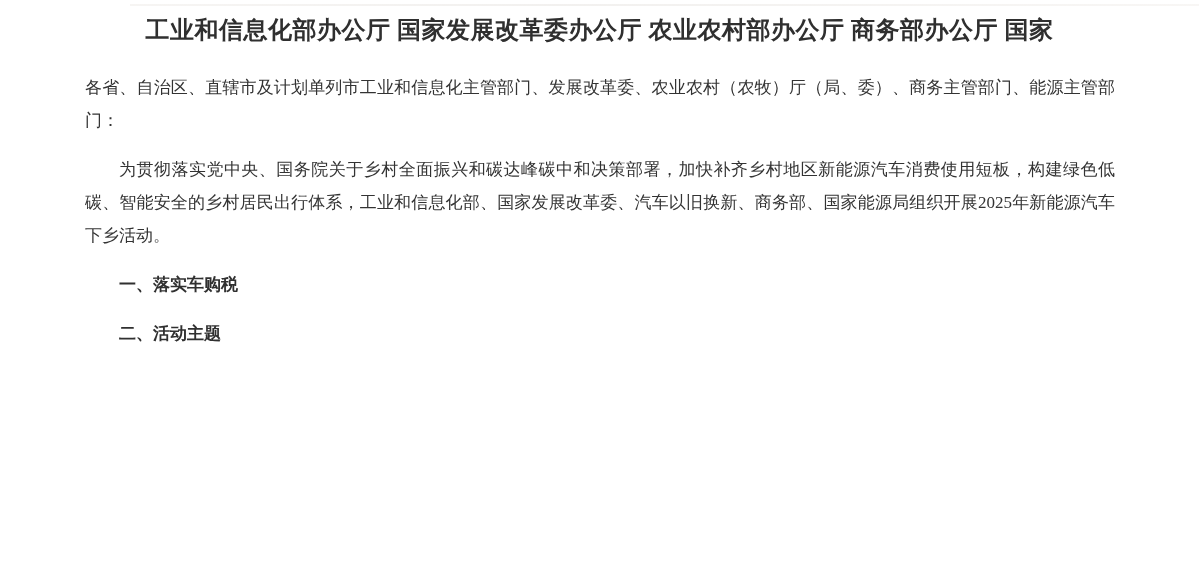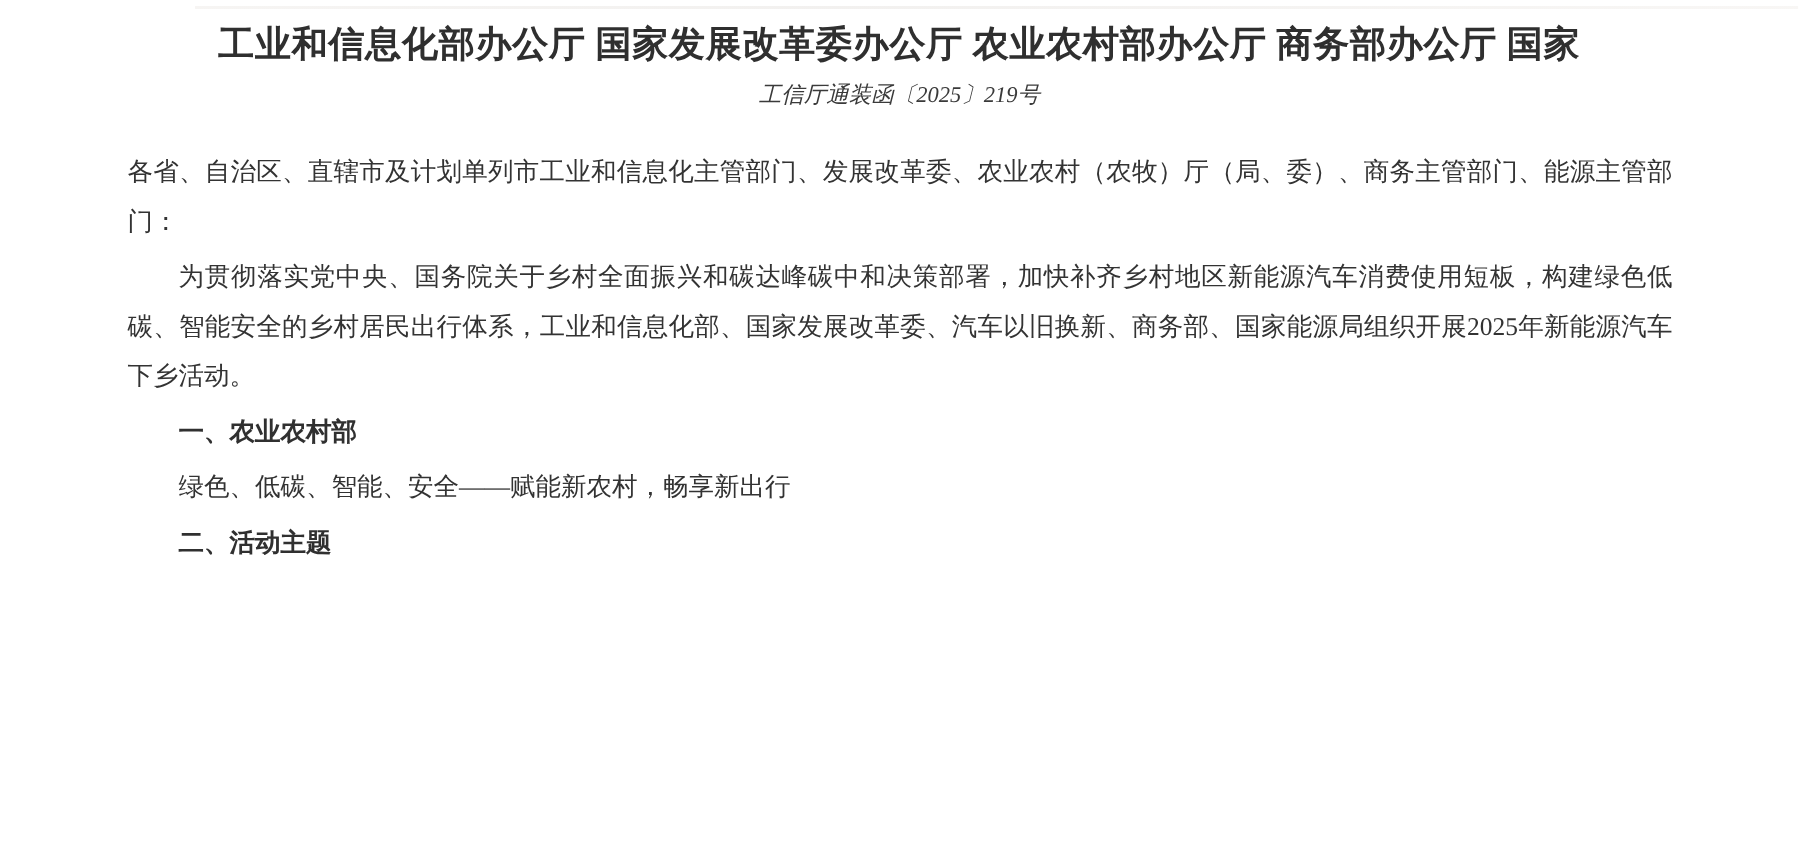--- a/index.html
+++ b/index.html
@@ -43,49 +43,47 @@
   }
   .doc-body {
     margin-top: 24px;
     padding: 0 84px 0 85px;
     font-family: "Liberation Serif", "DejaVu Serif", serif;
     font-size: 17px;
     line-height: 33px;
     color: #333333;
     text-align: justify;
   }
-  .doc-body p { margin: 4px 0 4px 0; }
+  .doc-body p { margin: 16px 0 4px 0; }
   .indent { text-indent: 2em; }
   .section-heading {
     font-weight: bold;
     text-indent: 2em;
     margin: 8px 0;
     color: #303030;
   }
 </style>
 </head>
 <body>
 
 <div class="page">
 
   <div class="top-artifact"></div>
 
   <h1 class="doc-title">
     <span>工业和信息化部办公厅 国家发展改革委办公厅 农业农村部办公厅 商务部办公厅 国家</span><br>
   </h1>
 
-  <div class="doc-number">工信厅通装函〔2025〕219号</div>
 
   <div class="doc-body">
 
     <p>各省、自治区、直辖市及计划单列市工业和信息化主管部门、发展改革委、农业农村（农牧）厅（局、委）、商务主管部门、能源主管部门：</p>
 
     <p class="indent">为贯彻落实党中央、国务院关于乡村全面振兴和碳达峰碳中和决策部署，加快补齐乡村地区新能源汽车消费使用短板，构建绿色低碳、智能安全的乡村居民出行体系，工业和信息化部、国家发展改革委、汽车以旧换新、商务部、国家能源局组织开展2025年新能源汽车下乡活动。</p>
 
-    <p class="section-heading">一、农业农村部</p>
+    <p class="section-heading">一、落实车购税</p>
 
-    <p class="indent">绿色、低碳、智能、安全——赋能新农村，畅享新出行</p>
 
     <p class="section-heading">二、活动主题</p>
 
 
   </div>
 </div>
 
 </body></html>

